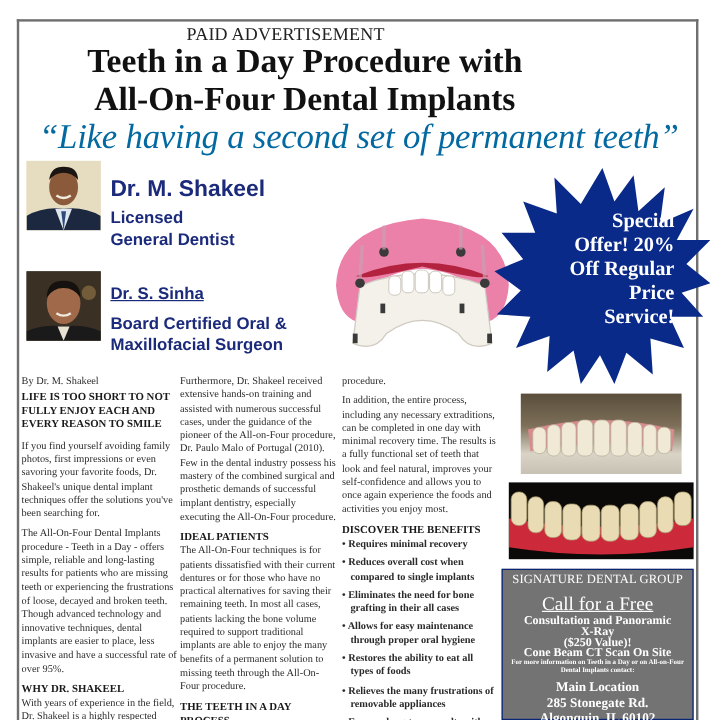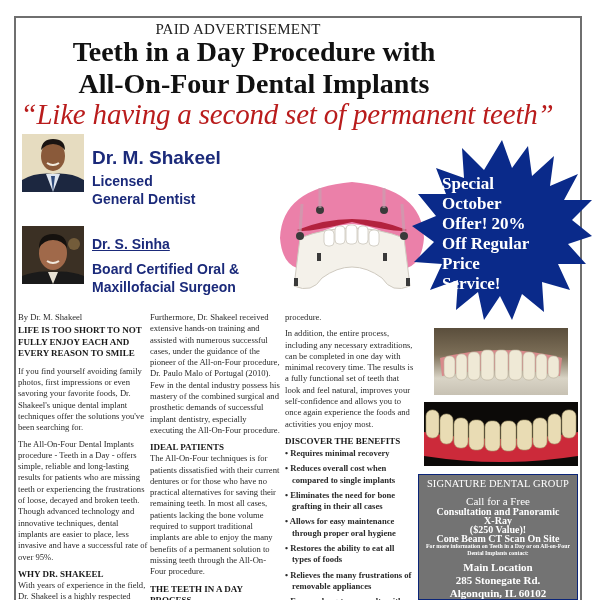--- a/index.html
+++ b/index.html
@@ -1,52 +1,52 @@
 <!DOCTYPE html>
 <html><head>
 <meta charset="utf-8">
 <style>
   html, body { margin: 0; padding: 0; background: #ffffff; }
   body { width: 600px; height: 600px; overflow: hidden; position: relative; font-family: "Liberation Serif", serif; color: #1a1a1a; }
   .frame { position: absolute; left: 14px; top: 16px; width: 568px; height: 600px; border-left: 2px solid #6f6f6f; border-top: 2px solid #6f6f6f; border-right: 2px solid #6f6f6f; box-sizing: border-box; }
   .paid { position: absolute; top: 21px; left: 0; width: 476px; text-align: center; font-size: 15px; letter-spacing: 0.2px; color: #222; }
   .headline { position: absolute; top: 36px; left: 0; width: 508px; text-align: center; font-weight: bold; font-size: 28px; line-height: 32px; color: #111; }
-  .tagline { position: absolute; top: 98px; left: 2px; width: 570px; text-align: center; font-style: italic; font-size: 29px; line-height: 32px; color: #b91c1c; letter-spacing: -0.2px; }
+  .tagline { position: absolute; top: 98px; left: 14px; width: 570px; text-align: center; font-style: italic; font-size: 29px; line-height: 32px; color: #0369a1; letter-spacing: -0.2px; }
 
   .doc { position: absolute; left: 22px; width: 62px; height: 58px; overflow: hidden; }
   .doc1 { top: 134px; background: #e9dfc4; }
   .doc2 { top: 226px; background: #3a3127; }
   .docname { position: absolute; left: 92px; font-family: "Liberation Sans", sans-serif; font-weight: bold; color: #1b2a7a; }
   .dn1 { top: 147px; font-size: 19px; }
   .dt1 { top: 172px; font-size: 14px; line-height: 18px; }
   .dn2 { top: 236px; font-size: 14px; text-decoration: underline; }
   .dt2 { top: 260px; font-size: 14px; line-height: 18px; }
 
   .implant { position: absolute; left: 272px; top: 168px; width: 160px; height: 130px; }
   .star { position: absolute; left: 412px; top: 140px; width: 180px; height: 180px; }
-  .star-text { position: absolute; left: 442px; top: 174px; width: 120px; text-align: left; color: #fff; font-weight: bold; font-size: 17px; line-height: 20px; font-family: "Liberation Serif", serif; }
+  .star-text { position: absolute; left: 442px; top: 174px; width: 120px; text-align: right; color: #fff; font-weight: bold; font-size: 17px; line-height: 20px; font-family: "Liberation Serif", serif; }
 
   .col { position: absolute; top: 312px; width: 130px; font-size: 8.6px; line-height: 11.3px; color: #2a2a2a; }
   .col p { margin: 0 0 5px 0; }
   .col h4 { margin: 6px 0 0 0; font-size: 9px; font-weight: bold; color: #1a1a1a; line-height: 11px; }
   .c1 { left: 18px; }
   .c2 { left: 150px; }
   .c3 { left: 285px; }
   .by { margin-bottom: 2px !important; }
   .lead { font-weight: bold; font-size: 9px; line-height: 11.5px; margin-bottom: 6px !important; color: #1a1a1a; }
   .col ul { list-style: none; padding: 0; margin: 1px 0 0 0; }
   .col li { padding-left: 7px; text-indent: -7px; margin-bottom: 4px; font-weight: bold; }
   .col li::before { content: "• "; }
 
   .photo1 { position: absolute; left: 434px; top: 328px; width: 134px; height: 67px; background: linear-gradient(#5a4e3c, #7d6f58 40%, #d9d4c6 75%, #c7c1b3); overflow: hidden; }
   .photo2 { position: absolute; left: 424px; top: 402px; width: 154px; height: 64px; background: #0c0a08; overflow: hidden; }
 
   .contact { position: absolute; left: 418px; top: 474px; width: 160px; height: 126px; background: #737373; color: #fff; text-align: center; font-family: "Liberation Serif", serif; border: 1px solid #0a2478; box-sizing: border-box; }
   .ct-group { font-size: 10.5px; margin-top: 3px; letter-spacing: 0.1px; }
-  .ct-call { font-size: 11px; margin-top: 6px; }
+  .ct-call { font-size: 16px; margin-top: 6px; text-decoration: underline; }
   .ct-small { font-size: 10px; font-weight: bold; line-height: 9px; }
   .ct-tiny { font-size: 5.8px; font-weight: bold; line-height: 7px; padding: 0 4px; }
   .ct-loc { font-size: 11px; line-height: 13px; font-weight: bold; margin-top: 4px; }
 </style>
 </head>
 <body>
 
 <div class="frame"></div>
 
 <div class="paid">PAID ADVERTISEMENT</div>
@@ -119,21 +119,20 @@
         <line x1="130" y1="36" x2="132" y2="64"></line>
     </g>
   </svg>
 </div>
 
 <svg class="star" viewBox="0 0 180 180">
   <polygon fill="#0a2a8a" points="90,0 100,28 116,6 120,36 142,16 138,46 166,34 152,60 180,60 160,80 180,96 156,104 174,124 146,124 158,150 130,142 132,172 110,154 100,180 88,156 72,180 66,152 44,170 46,140 18,150 30,124 2,122 22,102 0,86 24,76 6,54 34,54 24,28 52,38 50,8 72,30"></polygon>
 </svg>
 <div class="star-text">
   <div>Special</div>
-  <div>October</div>
   <div>Offer! 20%</div>
   <div>Off Regular</div>
   <div>Price</div>
   <div>Service!</div>
 </div>
 
 <div class="col c1">
   <p class="by">By Dr. M. Shakeel</p>
   <p class="lead">LIFE IS TOO SHORT TO NOT FULLY ENJOY EACH AND EVERY REASON TO SMILE</p>
   <p>If you find yourself avoiding family photos, first impressions or even savoring your favorite foods, Dr. Shakeel's unique dental implant techniques offer the solutions you've been searching for.</p>

